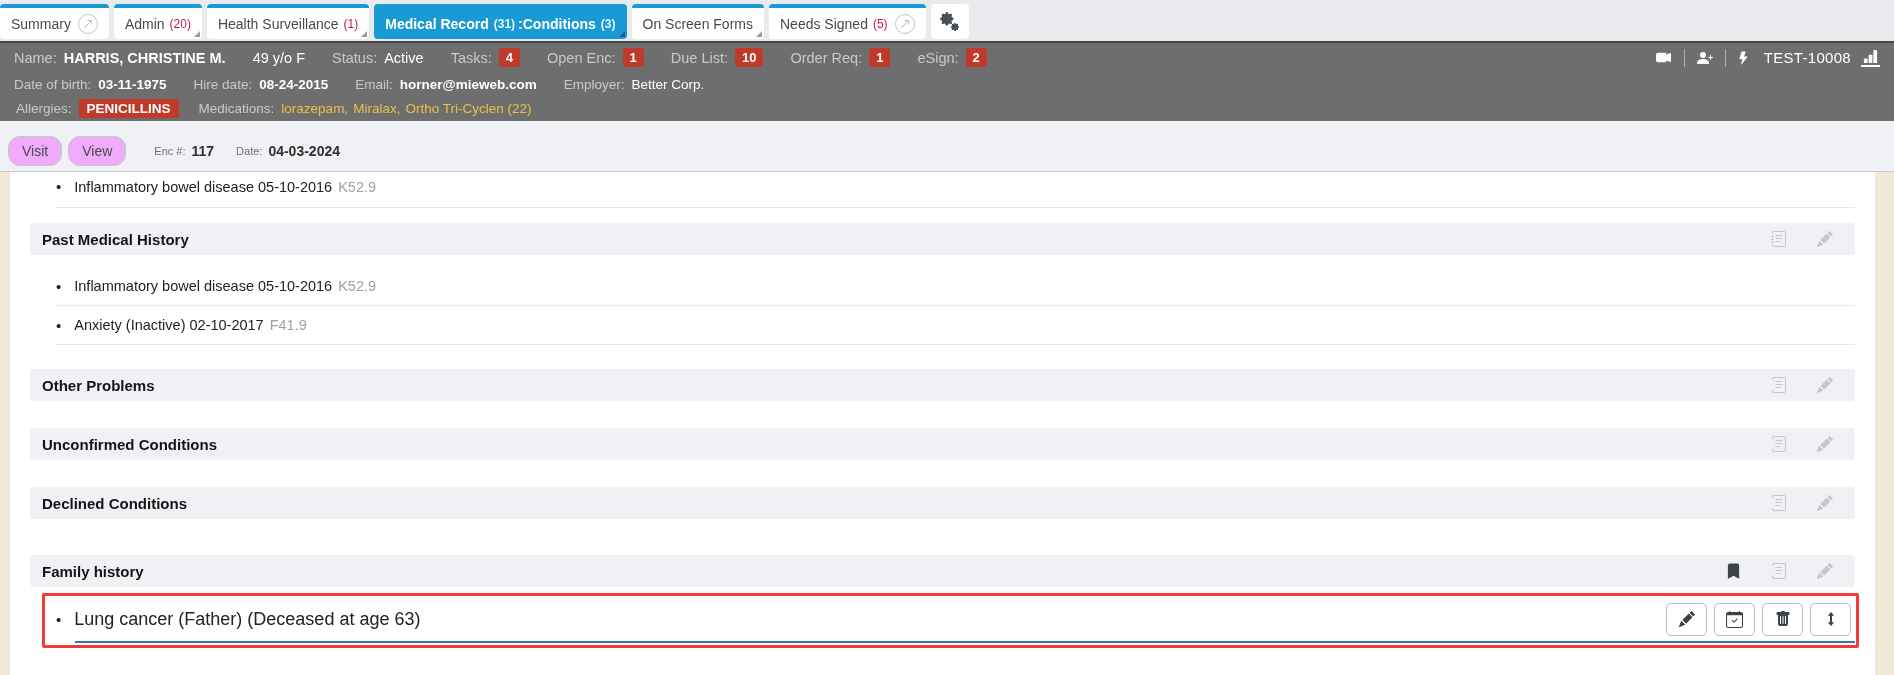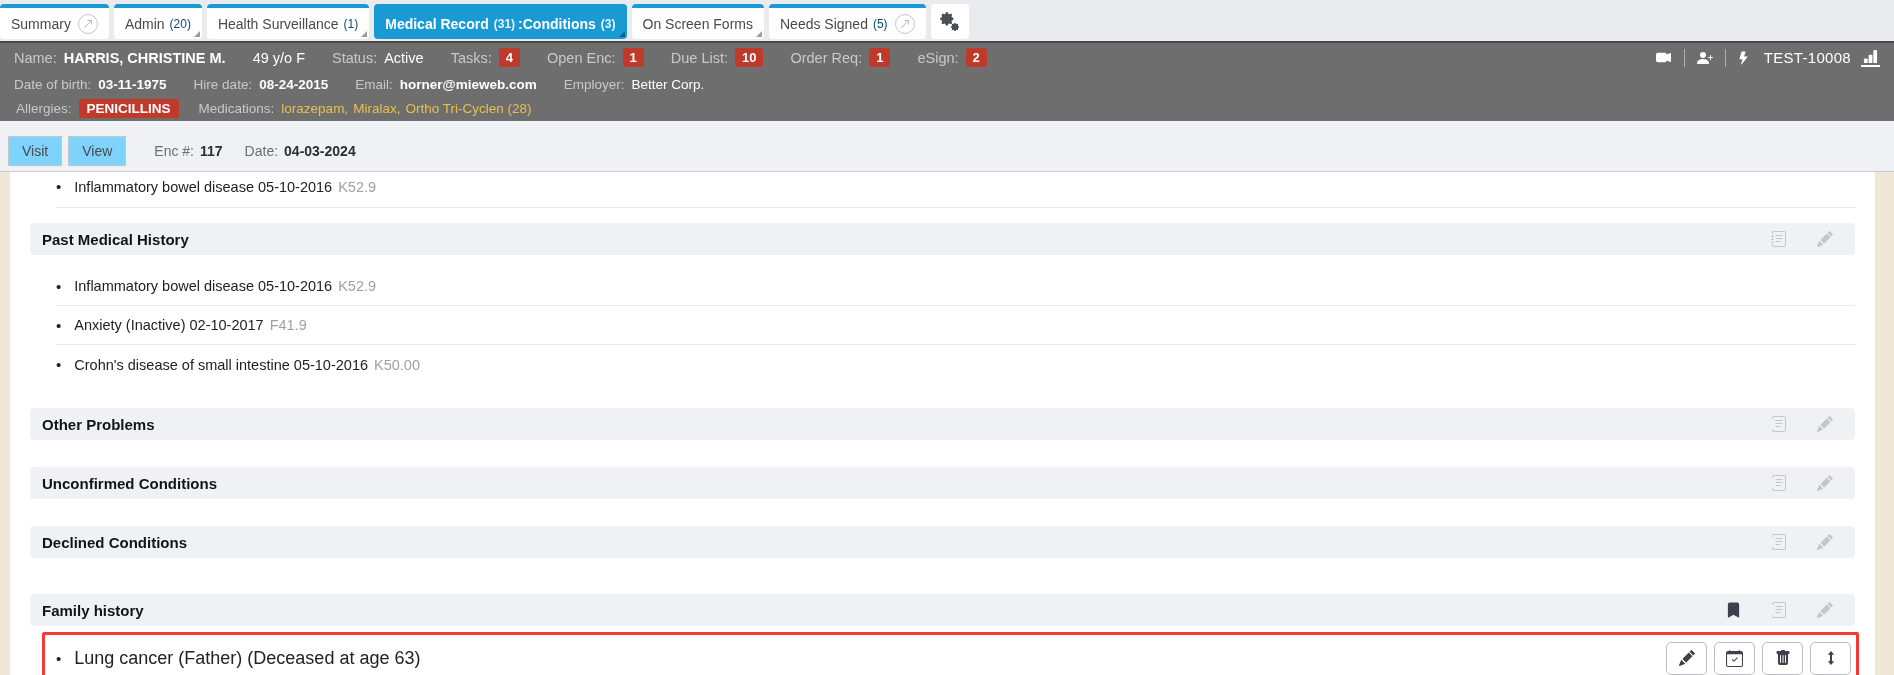--- a/index.html
+++ b/index.html
@@ -4,21 +4,21 @@
 <style>
   * { box-sizing: border-box; margin: 0; padding: 0; }
   html,body { width:1894px; height:675px; }
   body { font-family:"Liberation Sans", sans-serif; background:#ffffff; overflow:hidden; }
 
   
   .tabbar { height:41px; background:#e9ebef; display:flex; align-items:flex-end; padding:0 0 2px 0; gap:5px; }
   .tab { position:relative; display:flex; align-items:center; gap:7px; background:#ffffff;
          border-top:4px solid #1a9ad5; border-radius:4px; height:35px; padding:0 11px;
          color:#4a4a4a; font-size:14px; cursor:pointer; }
-  .tab .cnt { font-size:12px; color:#0c4a6e; margin-left:-2px; }
+  .tab .cnt { font-size:12px; color:#be185d; margin-left:-2px; }
   .tab.active { background:#1a9ad5; color:#ffffff; font-weight:bold; }
   .tab.active .cnt { color:#e8f4fb; font-weight:bold; }
   .fold::after { content:""; position:absolute; right:2px; bottom:2px;
                  border-style:solid; border-width:0 0 6px 6px;
                  border-color:transparent transparent #9a9ea3 transparent; }
   .tab.active.fold::after { border-bottom-color:rgba(0,0,0,.35); }
   .popout { width:20px; height:20px; border:1px solid #c2c6ca; border-radius:50%;
             display:flex; align-items:center; justify-content:center; color:#9aa0a6; }
   .gearbtn { height:35px; width:38px; background:#ffffff; border-radius:4px;
              display:flex; align-items:center; justify-content:center; color:#4a4f55; cursor:pointer; }
@@ -39,24 +39,24 @@
   .med { color:#e8c04a; margin-right:5px; cursor:pointer; }
   .pright { margin-left:auto; display:flex; align-items:center; color:#fff; }
   .vdiv { width:1px; height:18px; background:rgba(255,255,255,.45); margin:0 11px; }
   .pid { font-size:15px; margin:0 10px 0 14px; letter-spacing:.3px; }
   .chartwrap { border-bottom:2px solid #ffffff; padding:0 1px 1px 1px; display:flex; }
   .hicon { display:flex; align-items:center; cursor:pointer; }
 
   
   .toolbar { height:51px; background:#f0f1f4; border-bottom:1px solid #c9cbce;
              display:flex; align-items:center; padding:10px 8px 0 8px; }
-  .tbtn { background:#7dd3fc; border:1px solid #c3c7cb; border-radius:0; color:#4a4a4a;
+  .tbtn { background:#f0abfc; border:1px solid #c3c7cb; border-radius:12px; color:#4a4a4a;
           font-size:14px; padding:6px 13px; margin-right:6px; cursor:pointer;
           font-family:"Liberation Sans", sans-serif; }
-  .tlabel2 { color:#6b6f73; font-size:14px; margin:0 6px 0 22px; }
+  .tlabel2 { color:#6b6f73; font-size:11px; margin:0 6px 0 22px; }
   .tval2 { color:#2e2e2e; font-size:14px; font-weight:bold; }
 
   
   .content { position:relative; height:503px; background:#ffffff;
              border-left:10px solid #f0e8d6; border-right:19px solid #f0e8d6;
              padding:8px 20px; overflow:hidden; }
   .clipwrap { height:27px; overflow:hidden; position:relative; }
   .cond-row { display:flex; align-items:center; height:39px; font-size:14.5px; color:#222;
               margin-left:26px; }
   .cond-row::before { content:"•"; color:#222; margin-right:13px; font-size:15px; }
@@ -216,21 +216,21 @@
   </div>
   <div class="prow3">
     <span class="pair" style="margin-right:20px;">
         <span class="plbl">Allergies:</span>
         <span class="allergy-badge">PENICILLINS</span>
       </span>
     <span class="pair" style="margin-right:0;">
       <span class="plbl">Medications:</span>
       <span class="med">lorazepam,</span>
       <span class="med">Miralax,</span>
-      <span class="med">Ortho Tri-Cyclen (28)</span>
+      <span class="med">Ortho Tri-Cyclen (22)</span>
     </span>
   </div>
 </div>
 
 <div class="toolbar">
   <button class="tbtn">Visit</button>
   <button class="tbtn">View</button>
   <span class="tlabel2">Enc #:</span>
   <span class="tval2">117</span>
   <span class="tlabel2">Date:</span>
@@ -268,24 +268,20 @@
   </div>
   <div class="pmh-list">
     <div class="cond-row sepline">
       <span>Inflammatory bowel disease 05-10-2016</span>
       <span class="code">K52.9</span>
     </div>
     <div class="cond-row sepline">
       <span>Anxiety (Inactive) 02-10-2017</span>
       <span class="code">F41.9</span>
     </div>
-    <div class="cond-row">
-      <span>Crohn's disease of small intestine 05-10-2016</span>
-      <span class="code">K50.00</span>
-    </div>
   </div>
 
   <div class="sechead">
     <span class="stitle">Other Problems</span>
     <span class="sicons">
       <span>
         <svg width="16" height="16" viewBox="0 0 16 16" fill="currentColor">
             <path d="M3 0h10a2 2 0 0 1 2 2v12a2 2 0 0 1-2 2H3a2 2 0 0 1-2-2v-1h1v1a1 1 0 0 0 1 1h10a1 1 0 0 0 1-1V2a1 1 0 0 0-1-1H3a1 1 0 0 0-1 1v1H1V2a2 2 0 0 1 2-2z"></path>
             <path d="M5 4h6a.5.5 0 0 1 0 1H5a.5.5 0 0 1 0-1zm0 3h6a.5.5 0 0 1 0 1H5a.5.5 0 0 1 0-1zm0 3h4a.5.5 0 0 1 0 1H5a.5.5 0 0 1 0-1z"></path>
           </svg>

